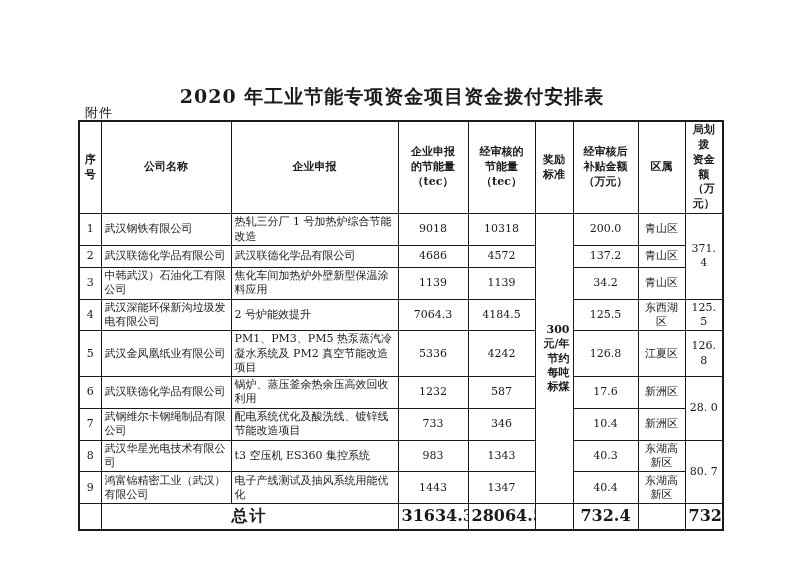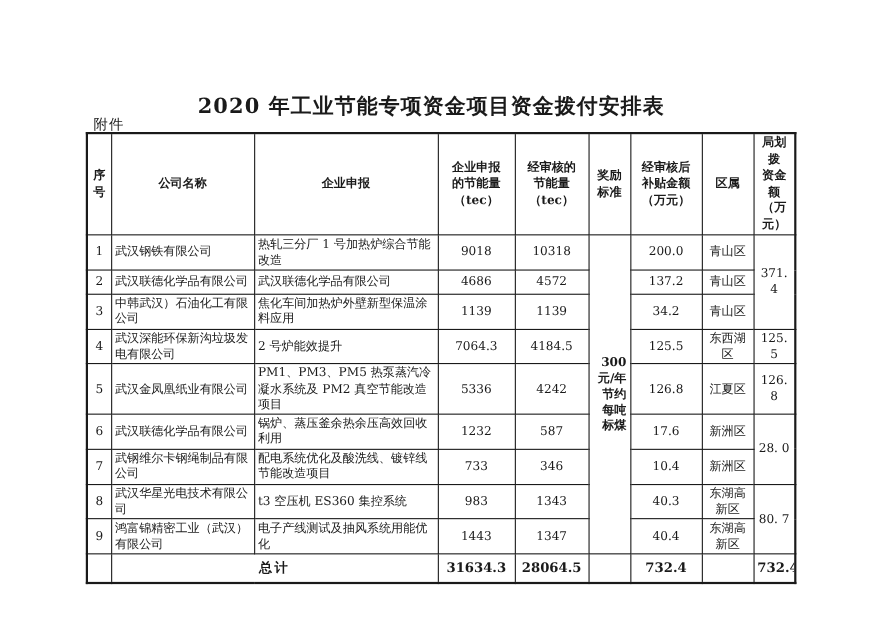--- a/index.html
+++ b/index.html
@@ -54,21 +54,21 @@
   td.c-num, td.c-alloc { font-size: 12px; }
   td.c-reward {
     text-align: right;
     word-break: break-all;
     padding: 2px 4px;
     font-size: 11px;
     line-height: 1.5;
     font-weight: bold;
   }
   td.c-district { font-size: 10px; }
-  tr.total-row td { font-weight: bold; font-size: 12px; margin-left: 38px; }
+  tr.total-row td { font-weight: bold; font-size: 16px; margin-left: 38px; }
   tr.total-row td.c-total-label { text-align: center; letter-spacing: 2px; }
   
   tr.hdr   { height: 48px; }
   tr.r1    { height: 32px; }
   tr.r2    { height: 22px; }
   tr.r3    { height: 30px; }
   tr.r4    { height: 30px; }
   tr.r5    { height: 30px; }
   tr.r6    { height: 28px; }
   tr.r7    { height: 32px; }

